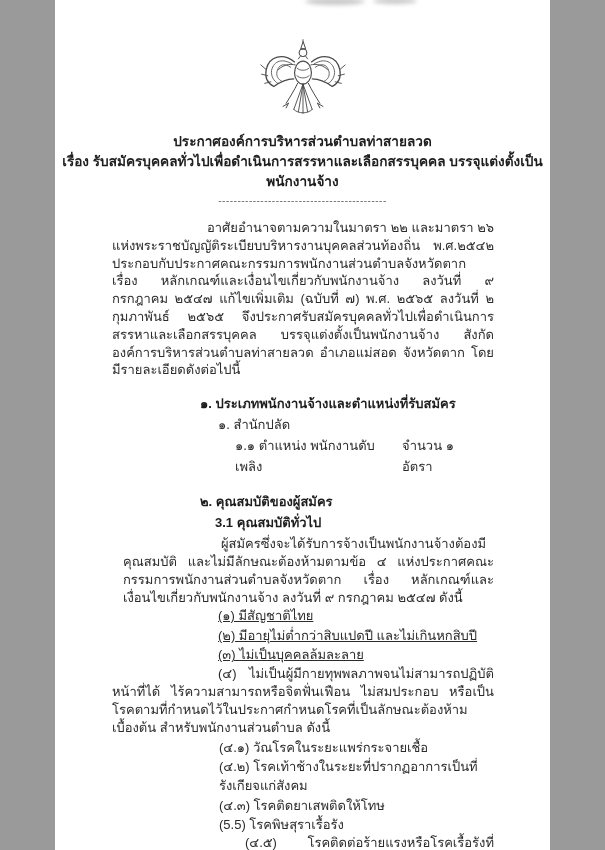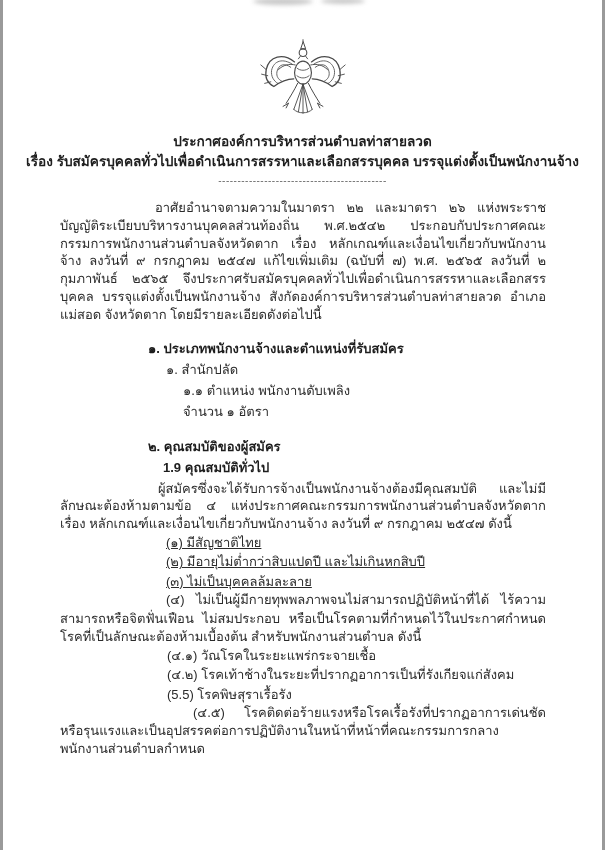--- a/index.html
+++ b/index.html
@@ -1,19 +1,19 @@
 <!DOCTYPE html>
 <html><head>
 <meta charset="utf-8">
 <style>
   * { margin:0; padding:0; box-sizing:border-box; }
   html,body { background:#9a9a9a; }
   .page {
     position:relative;
-    width:599px; height:850px;
+    width:495px; height:850px;
     margin:0 auto;
     background:#ffffff;
     font-family:"Liberation Sans","DejaVu Sans",sans-serif;
     color:#2b2b2b;
     font-size:13px;
     line-height:17.8px;
     overflow:hidden;
   }
   .content { padding:0 56px 0 57px; }
   .smudge {
@@ -31,21 +31,21 @@
   .divider {
     text-align:center; color:#6a6a6a; font-size:10px;
     line-height:12px; letter-spacing:0.5px; margin-top:3px;
   }
   p.para { text-align:justify; }
   .indent-first { text-indent:95px; }
   .para-gap { margin-top:12px; }
   .sec-heading { font-weight:bold; color:#1d1d1d; margin-left:88px; margin-top:14px; line-height:21px; }
   .sec-subheading { font-weight:bold; color:#1d1d1d; margin-left:103px; line-height:21px; }
   .dept-line { margin-left:106px; line-height:21px; }
-  .pos-row { display:flex; justify-content:space-between; margin-left:123px; padding-right:6px; line-height:21px;flex-direction:column; }
+  .pos-row { display:flex; justify-content:space-between; margin-left:123px; padding-right:6px; line-height:21px; }
   .item { margin-left:106px; line-height:19.5px;text-decoration:underline; }
   .item-para { text-indent:106px; text-align:justify; line-height:18.2px; }
   .subitem { margin-left:107px; line-height:19.3px; }
   .subitem-para { text-indent:133px; text-align:justify; line-height:18.2px; }
 </style>
 </head>
 <body>
 
 <div class="page">
   <div class="smudge smudge1"></div>
@@ -92,27 +92,28 @@
     <p class="para indent-first para-gap">อาศัยอำนาจตามความในมาตรา ๒๒ และมาตรา ๒๖ แห่งพระราชบัญญัติระเบียบบริหารงานบุคคลส่วนท้องถิ่น พ.ศ.๒๕๔๒ ประกอบกับประกาศคณะกรรมการพนักงานส่วนตำบลจังหวัดตาก เรื่อง หลักเกณฑ์และเงื่อนไขเกี่ยวกับพนักงานจ้าง ลงวันที่ ๙ กรกฎาคม ๒๕๔๗ แก้ไขเพิ่มเติม (ฉบับที่ ๗) พ.ศ. ๒๕๖๕ ลงวันที่ ๒ กุมภาพันธ์ ๒๕๖๕  จึงประกาศรับสมัครบุคคลทั่วไปเพื่อดำเนินการสรรหาและเลือกสรรบุคคล บรรจุแต่งตั้งเป็นพนักงานจ้าง สังกัดองค์การบริหารส่วนตำบลท่าสายลวด อำเภอแม่สอด จังหวัดตาก โดยมีรายละเอียดดังต่อไปนี้</p>
 
     <div class="sec-heading">๑. ประเภทพนักงานจ้างและตำแหน่งที่รับสมัคร</div>
     <div class="dept-line">๑. สำนักปลัด</div>
     <div class="pos-row">
       <span>๑.๑ ตำแหน่ง พนักงานดับเพลิง</span>
       <span>จำนวน  ๑  อัตรา</span>
     </div>
 
     <div class="sec-heading">๒. คุณสมบัติของผู้สมัคร</div>
-    <div class="sec-subheading">1.9 คุณสมบัติทั่วไป</div>
-    <p class="para para-gap" style="text-indent:98px; margin-top:2px;">ผู้สมัครซึ่งจะได้รับการจ้างเป็นพนักงานจ้างต้องมีคุณสมบัติ และไม่มีลักษณะต้องห้ามตามข้อ ๔ แห่งประกาศคณะกรรมการพนักงานส่วนตำบลจังหวัดตาก เรื่อง หลักเกณฑ์และเงื่อนไขเกี่ยวกับพนักงานจ้าง ลงวันที่ ๙ กรกฎาคม ๒๕๔๗ ดังนี้</p>
+    <div class="sec-subheading">3.1 คุณสมบัติทั่วไป</div>
+    <p class="para para-gap" style="text-indent:98px; margin-top:2px;margin-left:11px;">ผู้สมัครซึ่งจะได้รับการจ้างเป็นพนักงานจ้างต้องมีคุณสมบัติ และไม่มีลักษณะต้องห้ามตามข้อ ๔ แห่งประกาศคณะกรรมการพนักงานส่วนตำบลจังหวัดตาก เรื่อง หลักเกณฑ์และเงื่อนไขเกี่ยวกับพนักงานจ้าง ลงวันที่ ๙ กรกฎาคม ๒๕๔๗ ดังนี้</p>
 
     <div class="item">(๑) มีสัญชาติไทย</div>
     <div class="item">(๒) มีอายุไม่ต่ำกว่าสิบแปดปี และไม่เกินหกสิบปี</div>
     <div class="item">(๓) ไม่เป็นบุคคลล้มละลาย</div>
     <p class="item-para">(๔) ไม่เป็นผู้มีกายทุพพลภาพจนไม่สามารถปฏิบัติหน้าที่ได้ ไร้ความสามารถหรือจิตฟั่นเฟือน ไม่สมประกอบ หรือเป็นโรคตามที่กำหนดไว้ในประกาศกำหนดโรคที่เป็นลักษณะต้องห้ามเบื้องต้น สำหรับพนักงานส่วนตำบล ดังนี้</p>
 
     <div class="subitem">(๔.๑) วัณโรคในระยะแพร่กระจายเชื้อ</div>
     <div class="subitem">(๔.๒) โรคเท้าช้างในระยะที่ปรากฏอาการเป็นที่รังเกียจแก่สังคม</div>
+    <div class="subitem">(๔.๓) โรคติดยาเสพติดให้โทษ</div>
     <div class="subitem">(5.5) โรคพิษสุราเรื้อรัง</div>
     <p class="subitem-para">(๔.๕) โรคติดต่อร้ายแรงหรือโรคเรื้อรังที่ปรากฏอาการเด่นชัด หรือรุนแรงและเป็นอุปสรรคต่อการปฏิบัติงานในหน้าที่หน้าที่คณะกรรมการกลางพนักงานส่วนตำบลกำหนด</p>
 
   </div>
 </div>
 
 </body></html>

